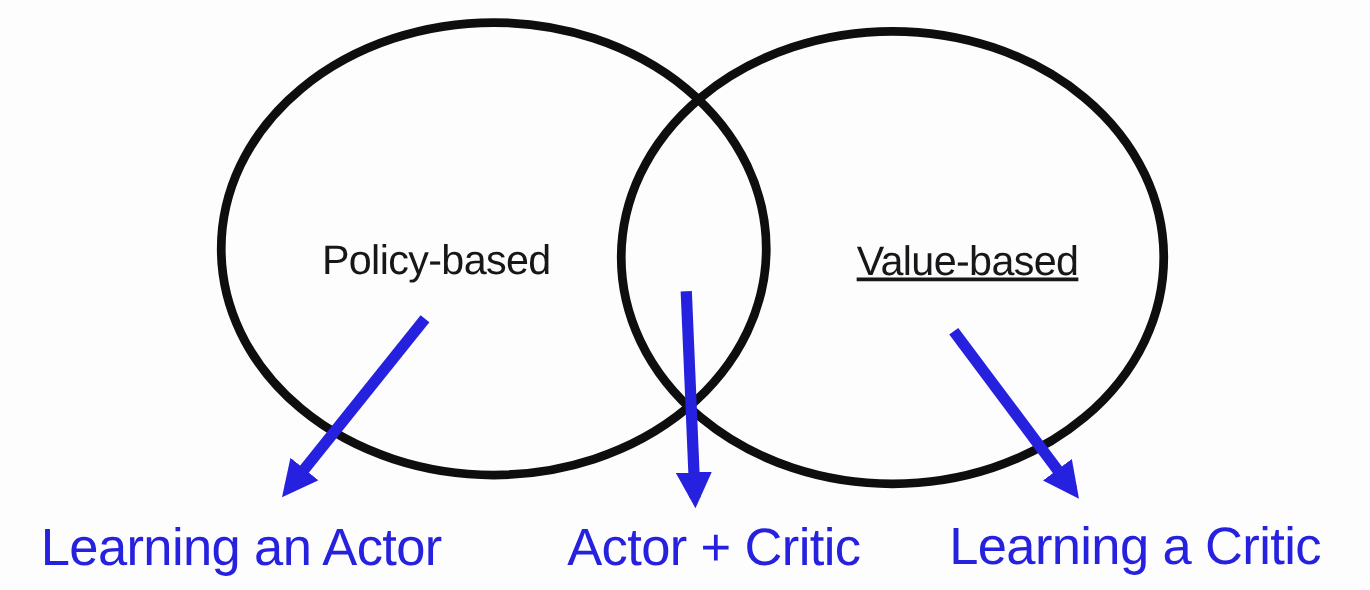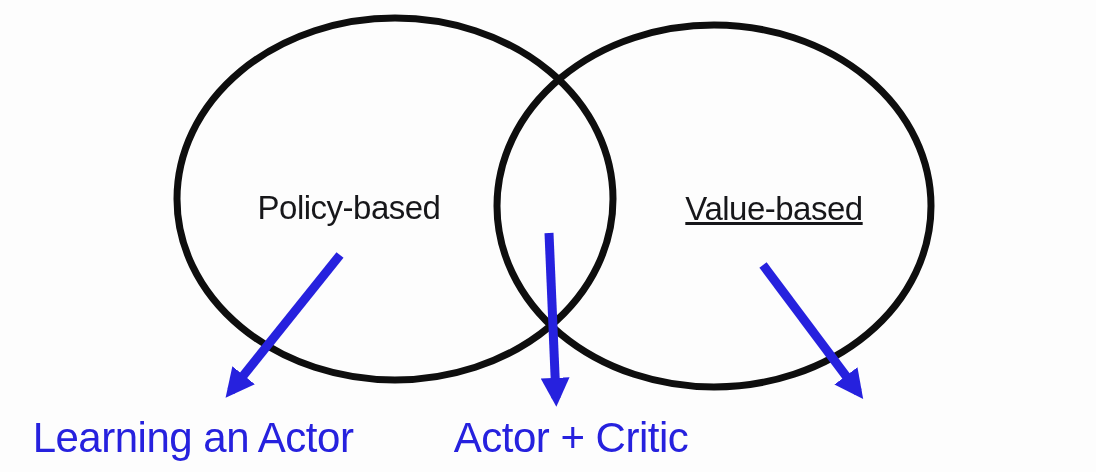--- a/index.html
+++ b/index.html
@@ -83,14 +83,15 @@
   </svg>
 
   <div class="label set-label label-policy">Policy-based</div>
 
   <div class="label set-label label-value">Value-based</div>
 
   <div class="label callout-label label-actor">Learning an Actor</div>
 
   <div class="label callout-label label-ac">Actor + Critic</div>
 
+  <div class="label callout-label label-critic">Learning a Critic</div>
 
 </div>
 
 </body></html>

